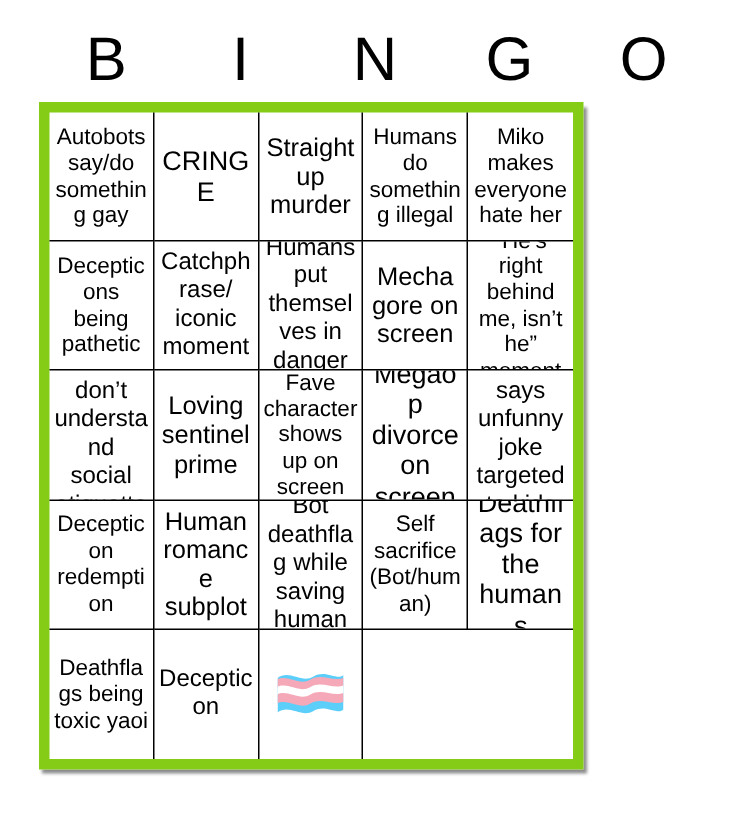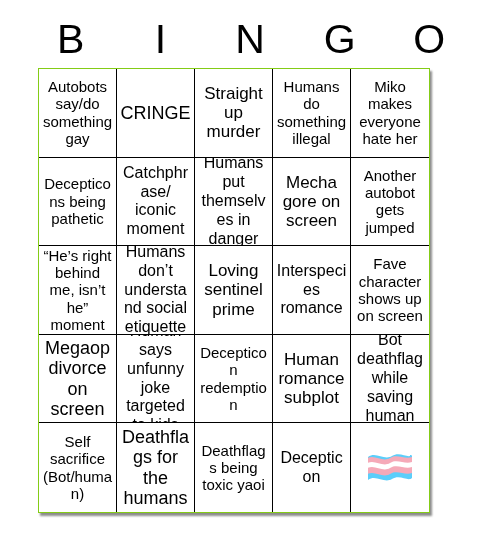--- a/index.html
+++ b/index.html
@@ -33,30 +33,29 @@
     font-size: 41px;
     line-height: 46px;
     font-weight: 400;
     color: #000000;
     letter-spacing: 0px;
   }
   .grid {
     position: absolute;
     left: 26px;
     top: 68px;
-    width: 392px;
+    width: 363px;
     height: 445px;
-    border: 1px solid #84cc16;
+    border: 7px solid #84cc16;
     box-sizing: border-box;
     display: grid;
     grid-template-columns: repeat(5, 1fr);
     grid-template-rows: repeat(5, 1fr);
     background: #ffffff;
     box-shadow: 2px 3px 2px rgba(0,0,0,0.45);
-    margin-left: 12px;
   }
   .cell {
     border-right: 1px solid #000000;
     border-bottom: 1px solid #000000;
     box-sizing: border-box;
     display: flex;
     align-items: center;
     justify-content: center;
     text-align: center;
     padding: 2px 3px;
@@ -114,33 +113,27 @@
       <div class="cell">
         <span class="cell-text fs-sm">Catchphrase/ iconic moment</span>
       </div>
       <div class="cell">
         <span class="cell-text fs-sm">Humans put themselves in danger</span>
       </div>
       <div class="cell">
         <span class="cell-text fs-xl">Mecha gore on screen</span>
       </div>
       <div class="cell">
-        <span class="cell-text fs-md">Another autobot gets jumped</span>
-      </div>
-      <div class="cell">
         <span class="cell-text fs-md">“He’s right behind me, isn’t he” moment</span>
       </div>
       <div class="cell">
         <span class="cell-text fs-sm">Humans don’t understand social etiquette</span>
       </div>
       <div class="cell">
         <span class="cell-text fs-xl">Loving sentinel prime</span>
-      </div>
-      <div class="cell">
-        <span class="cell-text fs-sm">Interspecies romance</span>
       </div>
       <div class="cell">
         <span class="cell-text fs-md">Fave character shows up on screen</span>
       </div>
       <div class="cell">
         <span class="cell-text fs-lg">Megaop divorce on screen</span>
       </div>
       <div class="cell">
         <span class="cell-text fs-sm">Human says unfunny joke targeted to kids</span>
       </div>

